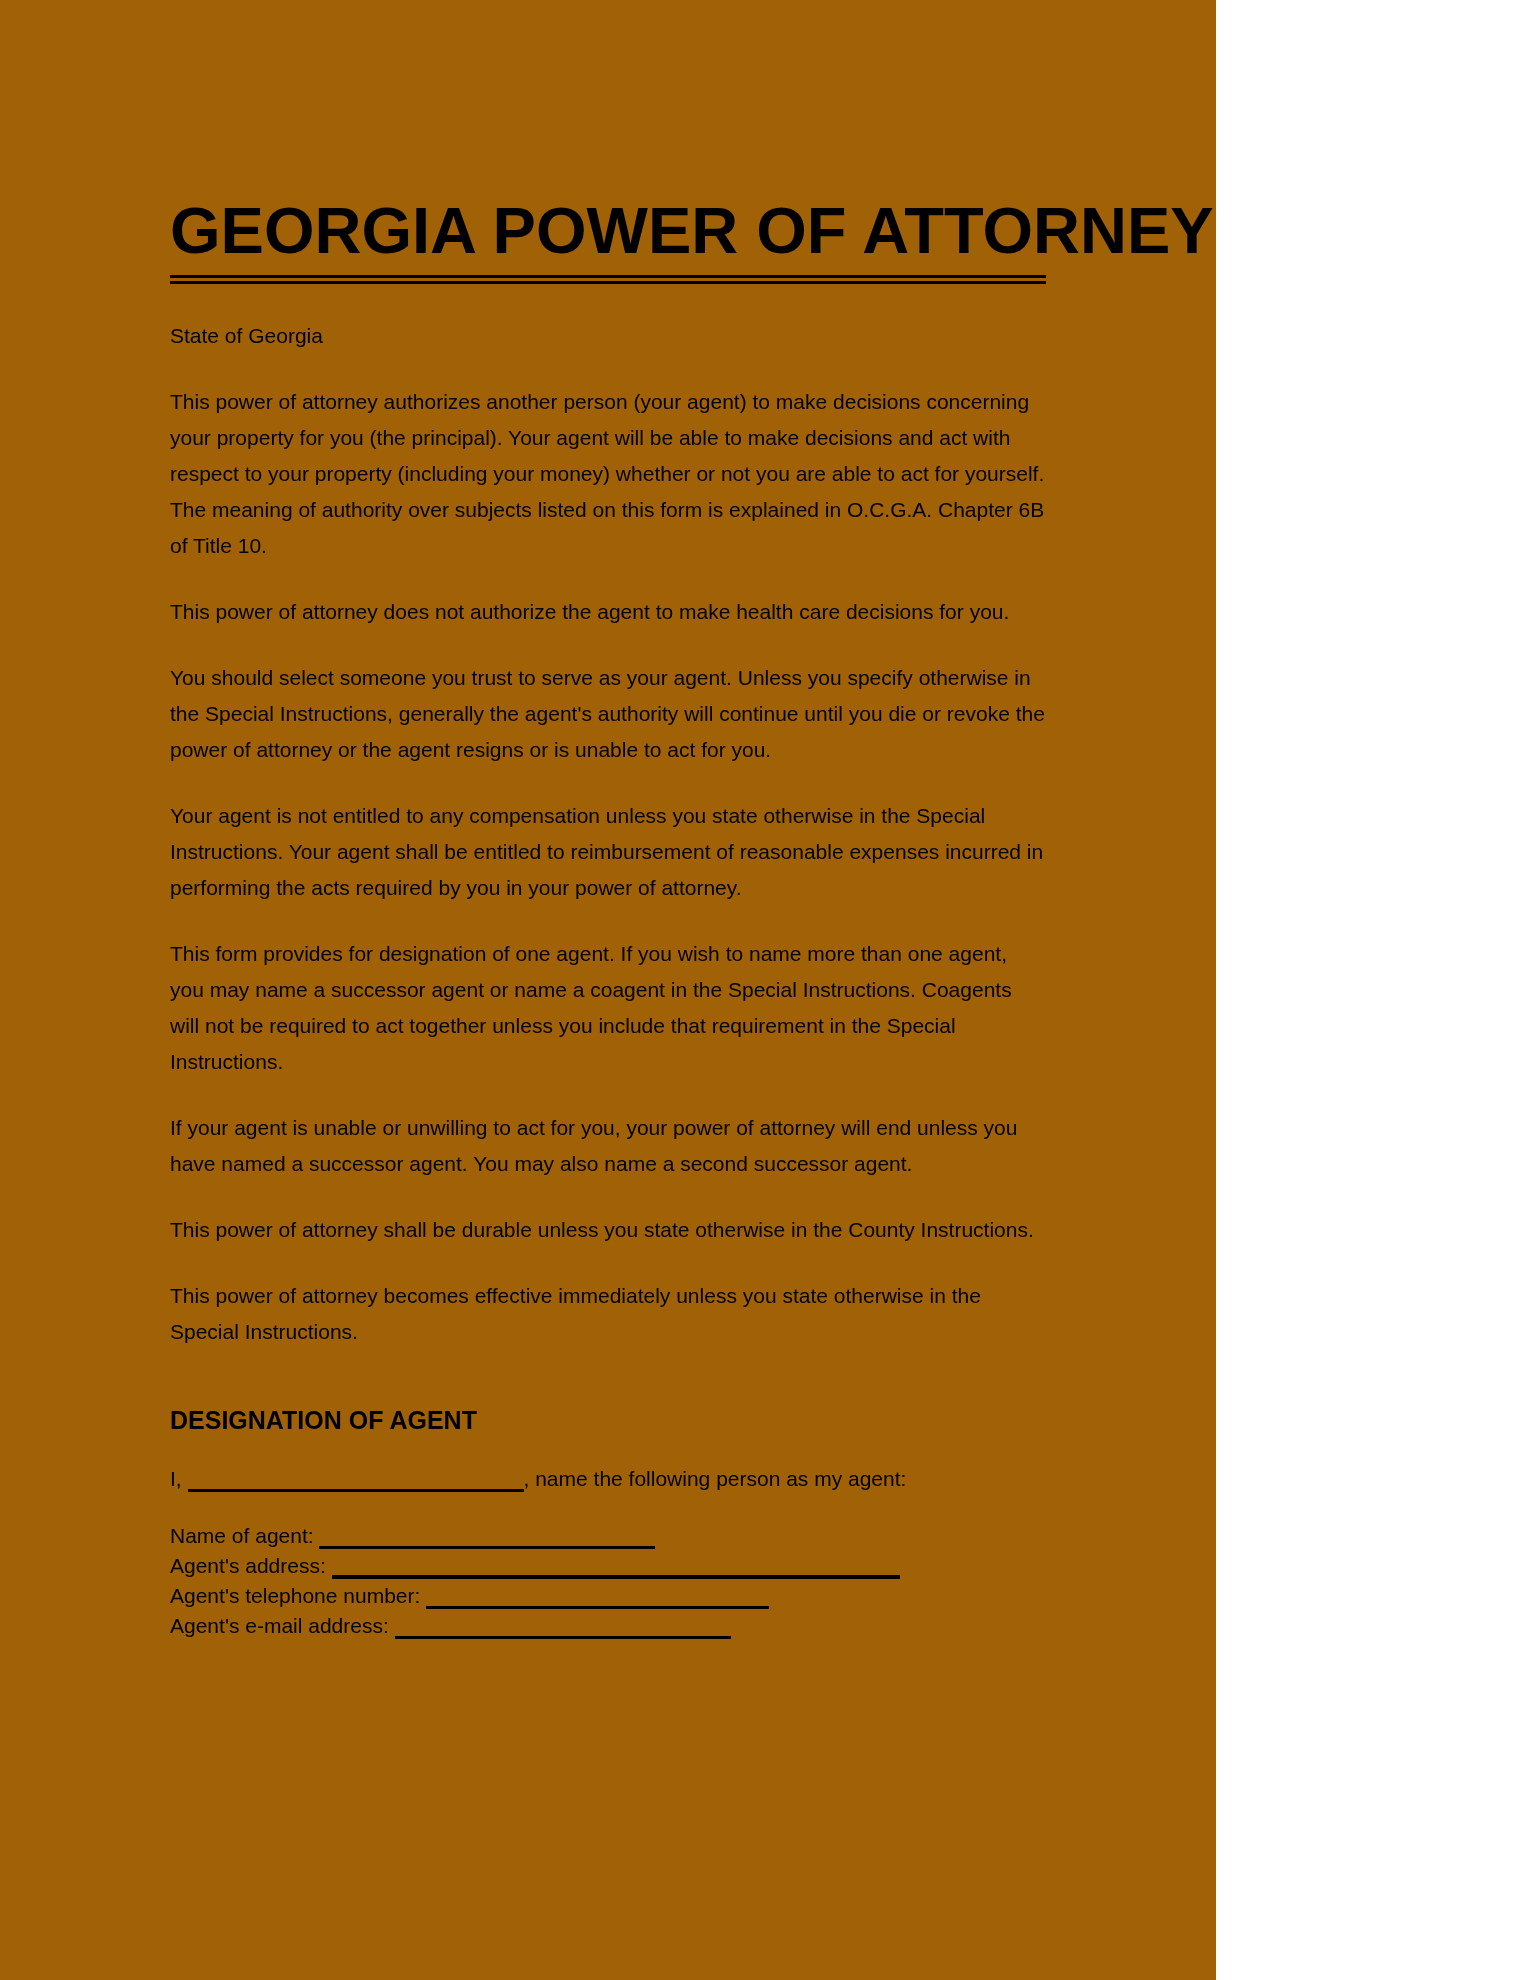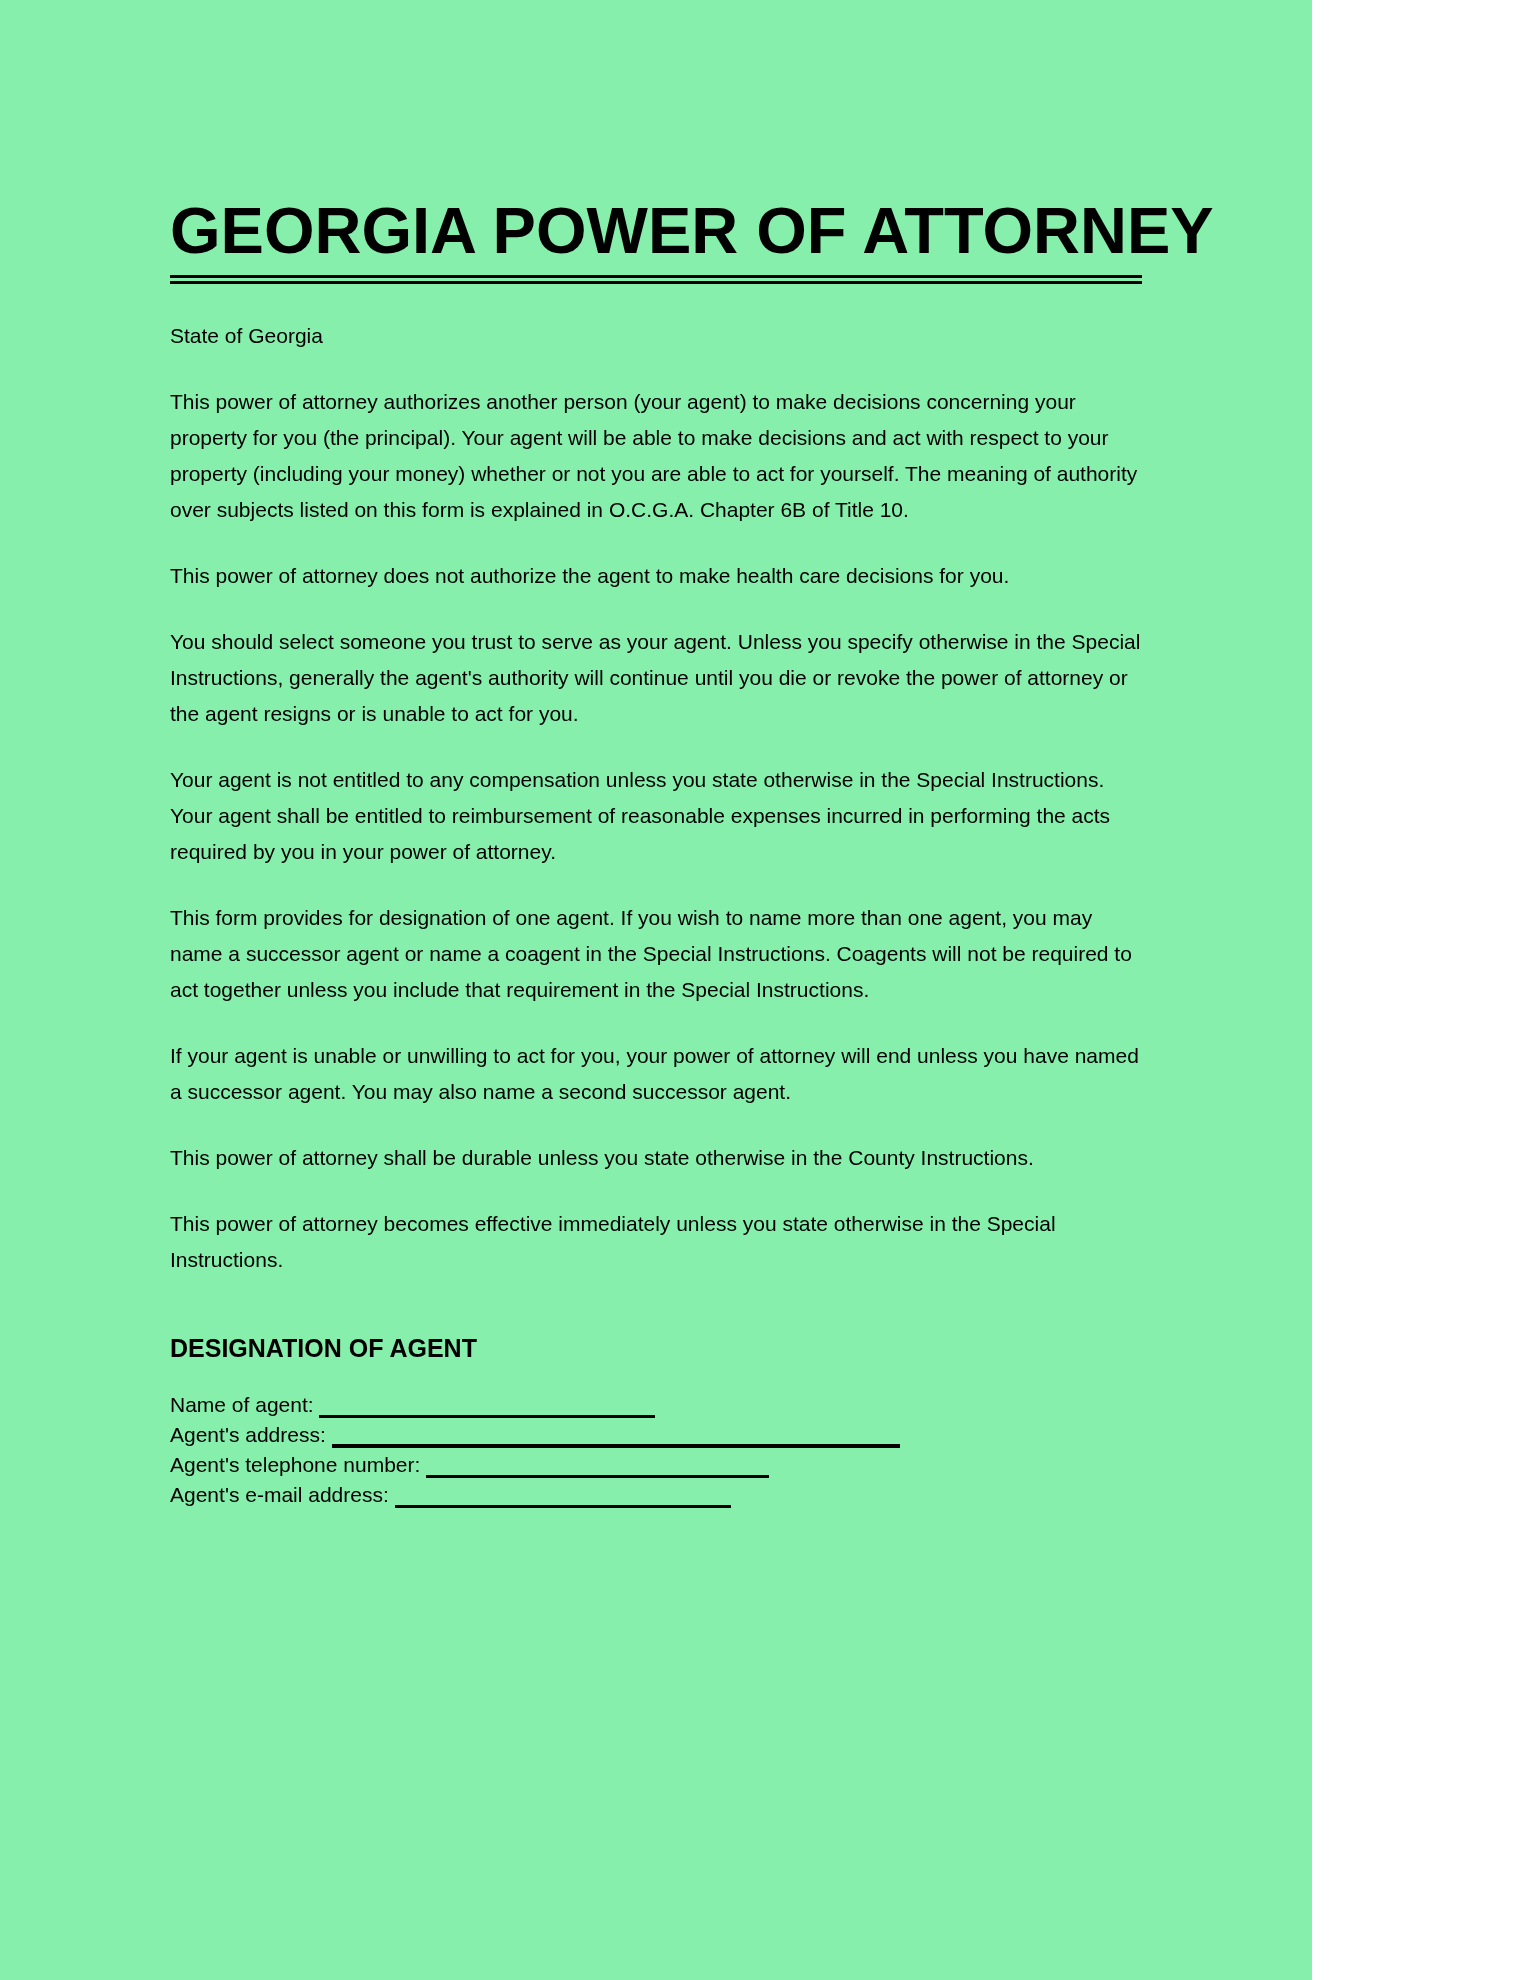--- a/index.html
+++ b/index.html
@@ -1,22 +1,22 @@
 <!DOCTYPE html>
 <html><head>
 <meta charset="utf-8">
 <style>
   html,body { margin:0; padding:0; background:#ffffff; }
   .page {
     position: relative;
-    width: 1312px;
+    width: 1216px;
     height: 1980px;
     box-sizing: border-box;
     padding: 198px 170px 0 170px;
-    background: #86efac;
+    background: #a16207;
     color: #000000;
     font-family: "Liberation Sans", "DejaVu Sans", sans-serif;
   }
   h1.doc-title {
     margin: 0;
     font-size: 65px;
     line-height: 65px;
     font-weight: bold;
     text-align: center;
     letter-spacing: 0;
@@ -78,20 +78,21 @@
   <p class="body-text">You should select someone you trust to serve as your agent. Unless you specify otherwise in the Special Instructions, generally the agent's authority will continue until you die or revoke the power of attorney or the agent resigns or is unable to act for you.</p>
   <p class="body-text">Your agent is not entitled to any compensation unless you state otherwise in the Special Instructions. Your agent shall be entitled to reimbursement of reasonable expenses incurred in performing the acts required by you in your power of attorney.</p>
   <p class="body-text">This form provides for designation of one agent. If you wish to name more than one agent, you may name a successor agent or name a coagent in the Special Instructions. Coagents will not be required to act together unless you include that requirement in the Special Instructions.</p>
   <p class="body-text">If your agent is unable or unwilling to act for you, your power of attorney will end unless you have named a successor agent. You may also name a second successor agent.</p>
   <p class="body-text">This power of attorney shall be durable unless you state otherwise in the County Instructions.</p>
   <p class="body-text">This power of attorney becomes effective immediately unless you state otherwise in the Special Instructions.</p>
 
 
   <h2 class="section-heading">DESIGNATION OF AGENT</h2>
 
+  <p class="body-text intro-line"><span>I,</span> <span class="blank blank-principal"></span><span>, name the following person as my agent:</span></p>
 
   <div class="fields">
     <div class="field-row"><span class="field-label">Name of agent:</span> <span class="blank blank-name"></span></div>
     <div class="field-row"><span class="field-label">Agent's address:</span> <span class="blank blank-address"></span></div>
     <div class="field-row"><span class="field-label">Agent's telephone number:</span> <span class="blank blank-phone"></span></div>
     <div class="field-row"><span class="field-label">Agent's e-mail address:</span> <span class="blank blank-email"></span></div>
   </div>
 
 </div>
 

